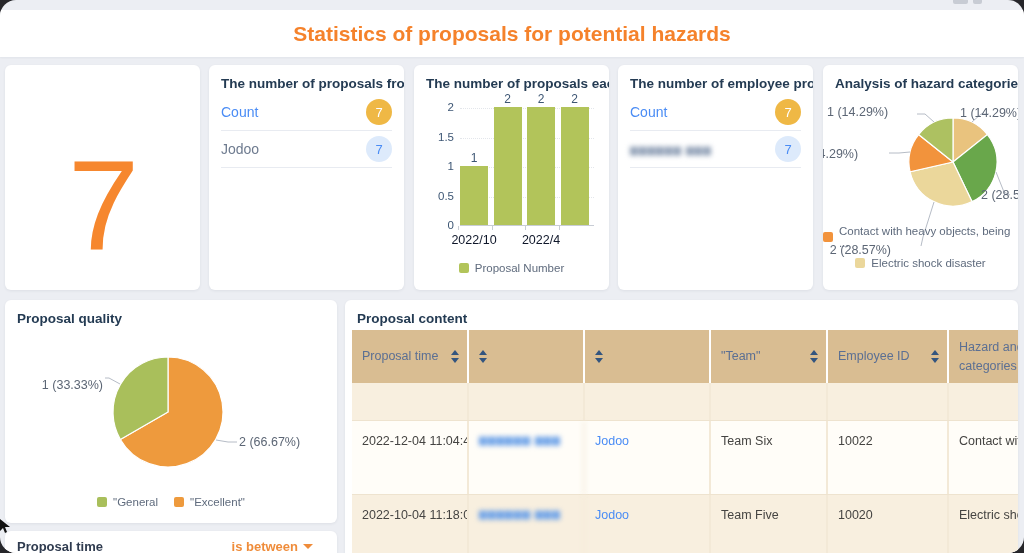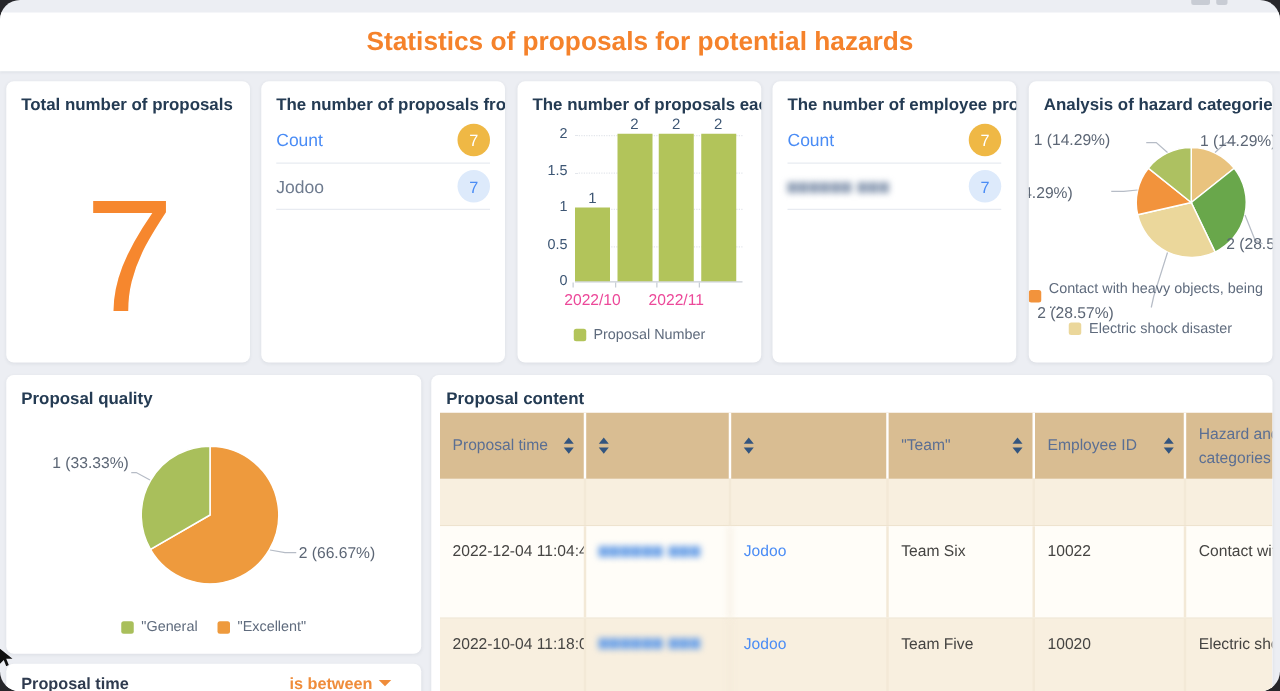--- a/index.html
+++ b/index.html
@@ -43,21 +43,21 @@
   
   .bar-chart { position:absolute; left:12px; top:36px; width:176px; height:150px; }
   .bar-yticks { position:absolute; left:0; top:0; width:30px; height:132px; }
   .ytick { position:absolute; right:2px; width:28px; text-align:right; font-size:11.5px; color:#3d5674; }
   .bar-plot { position:absolute; left:34px; top:7px; width:134px; height:118px; border-bottom:1px solid #c8cdd5; }
   .gridline { position:absolute; left:0; width:100%; height:0; border-top:1px dotted #e3e6eb; }
   .bar { position:absolute; bottom:0; width:28px; background:#b2c45a; }
   .bar-label { position:absolute; width:28px; text-align:center; font-size:12px; color:#3d5674; }
   .axis-tick { position:absolute; top:118px; width:1px; height:4px; background:#c8cdd5; }
   .bar-xticks { position:absolute; left:34px; top:132px; width:134px; height:16px; }
-  .xtick { position:absolute; width:60px; text-align:center; font-size:12.5px; color:#ec4899; }
+  .xtick { position:absolute; width:60px; text-align:center; font-size:12.5px; color:#0f172a; }
   .chart-legend { position:absolute; left:0; width:100%; display:flex; align-items:center;
                   justify-content:center; gap:6px; font-size:11.5px; color:#5f6b7d; }
   .leg-bar { top:197px;justify-content:center; }
   .swatch { width:10px; height:10px; border-radius:2px; display:inline-block; flex:none; }
 
   
   .pie-wrap { position:absolute; left:0; width:100%; }
   .pw-hazard { top:40px; height:155px;padding-left:30px; }
   .pw-quality { top:50px; height:170px; }
   .pie-wrap svg { display:block; }
@@ -66,21 +66,21 @@
   
   .hz-tl { left:4px;   top:0px; }
   .hz-tr { left:137px; top:1px; }
   .hz-l  { left:-26px; top:42px; }
   .hz-r  { left:158px; top:83px; }
   .hz-bl { left:0px;   top:138px; width:68px; text-align:right; }
   
   .hz-legend { position:absolute; left:0; top:160px; width:100%; }
   .hz-legend .chart-legend { position:static; margin-bottom:8px; }
   
-  .q-left  { left:30px; top:13px; width:68px; text-align:right; }
+  .q-left  { left:30px; top:28px; width:68px; text-align:right; }
   .q-right { left:234px; top:85px; }
   .leg-quality { top:196px; gap:16px; }
   .leg-item { display:flex; align-items:center; gap:6px; }
 
   
   .tbl { position:absolute; left:7px; top:30px; width:666px; overflow:hidden; }
   .trow { display:flex; }
   .th { background:#d9bd92; color:#5b6f93; font-size:12.5px; display:flex; align-items:center;
         justify-content:space-between; padding:6px 8px 6px 10px; height:53px; flex:none;
         border-right:2px solid #fff; line-height:1.5; }
@@ -115,21 +115,20 @@
 <div class="app">
 
   <div class="win-remnant wr1"></div>
   <div class="win-remnant wr2"></div>
 
   <div class="titlebar">
     <div class="page-title">Statistics of proposals for potential hazards</div>
   </div>
 
   <div class="card c-total">
-    <div class="card-title">Total number of proposals</div>
     <div class="big-num">7</div>
   </div>
 
   <div class="card c-source">
     <div class="card-title">The number of proposals from ea...</div>
     <div class="list-row lr1">
       <span class="list-label link">Count</span>
       <span class="badge orange">7</span>
     </div>
     <div class="list-row lr2">
@@ -161,21 +160,21 @@
           <div class="axis-tick" style="left: 31.5px;"></div>
           <div class="bar" style="left: 67px; width: 28px; height: 118px; background: rgb(178, 196, 90);"></div>
           <div class="bar-label" style="left: 67px; top: -16px;">2</div>
           <div class="axis-tick" style="left: 65px;"></div>
           <div class="bar" style="left: 100.5px; width: 28px; height: 118px; background: rgb(178, 196, 90);"></div>
           <div class="bar-label" style="left: 100.5px; top: -16px;">2</div>
           <div class="axis-tick" style="left: 98.5px;"></div>
         </div>
       <div class="bar-xticks">
           <div class="xtick" style="left: -16px;">2022/10</div>
-          <div class="xtick" style="left: 51px;">2022/11</div>
+          <div class="xtick" style="left: 51px;">2022/4</div>
         </div>
     </div>
     <div class="chart-legend leg-bar">
       <span class="swatch" style="background:#b2c45a"></span>
       <span>Proposal Number</span>
     </div>
   </div>
 
   <div class="card c-employee">
     <div class="card-title">The number of employee proposals</div>

